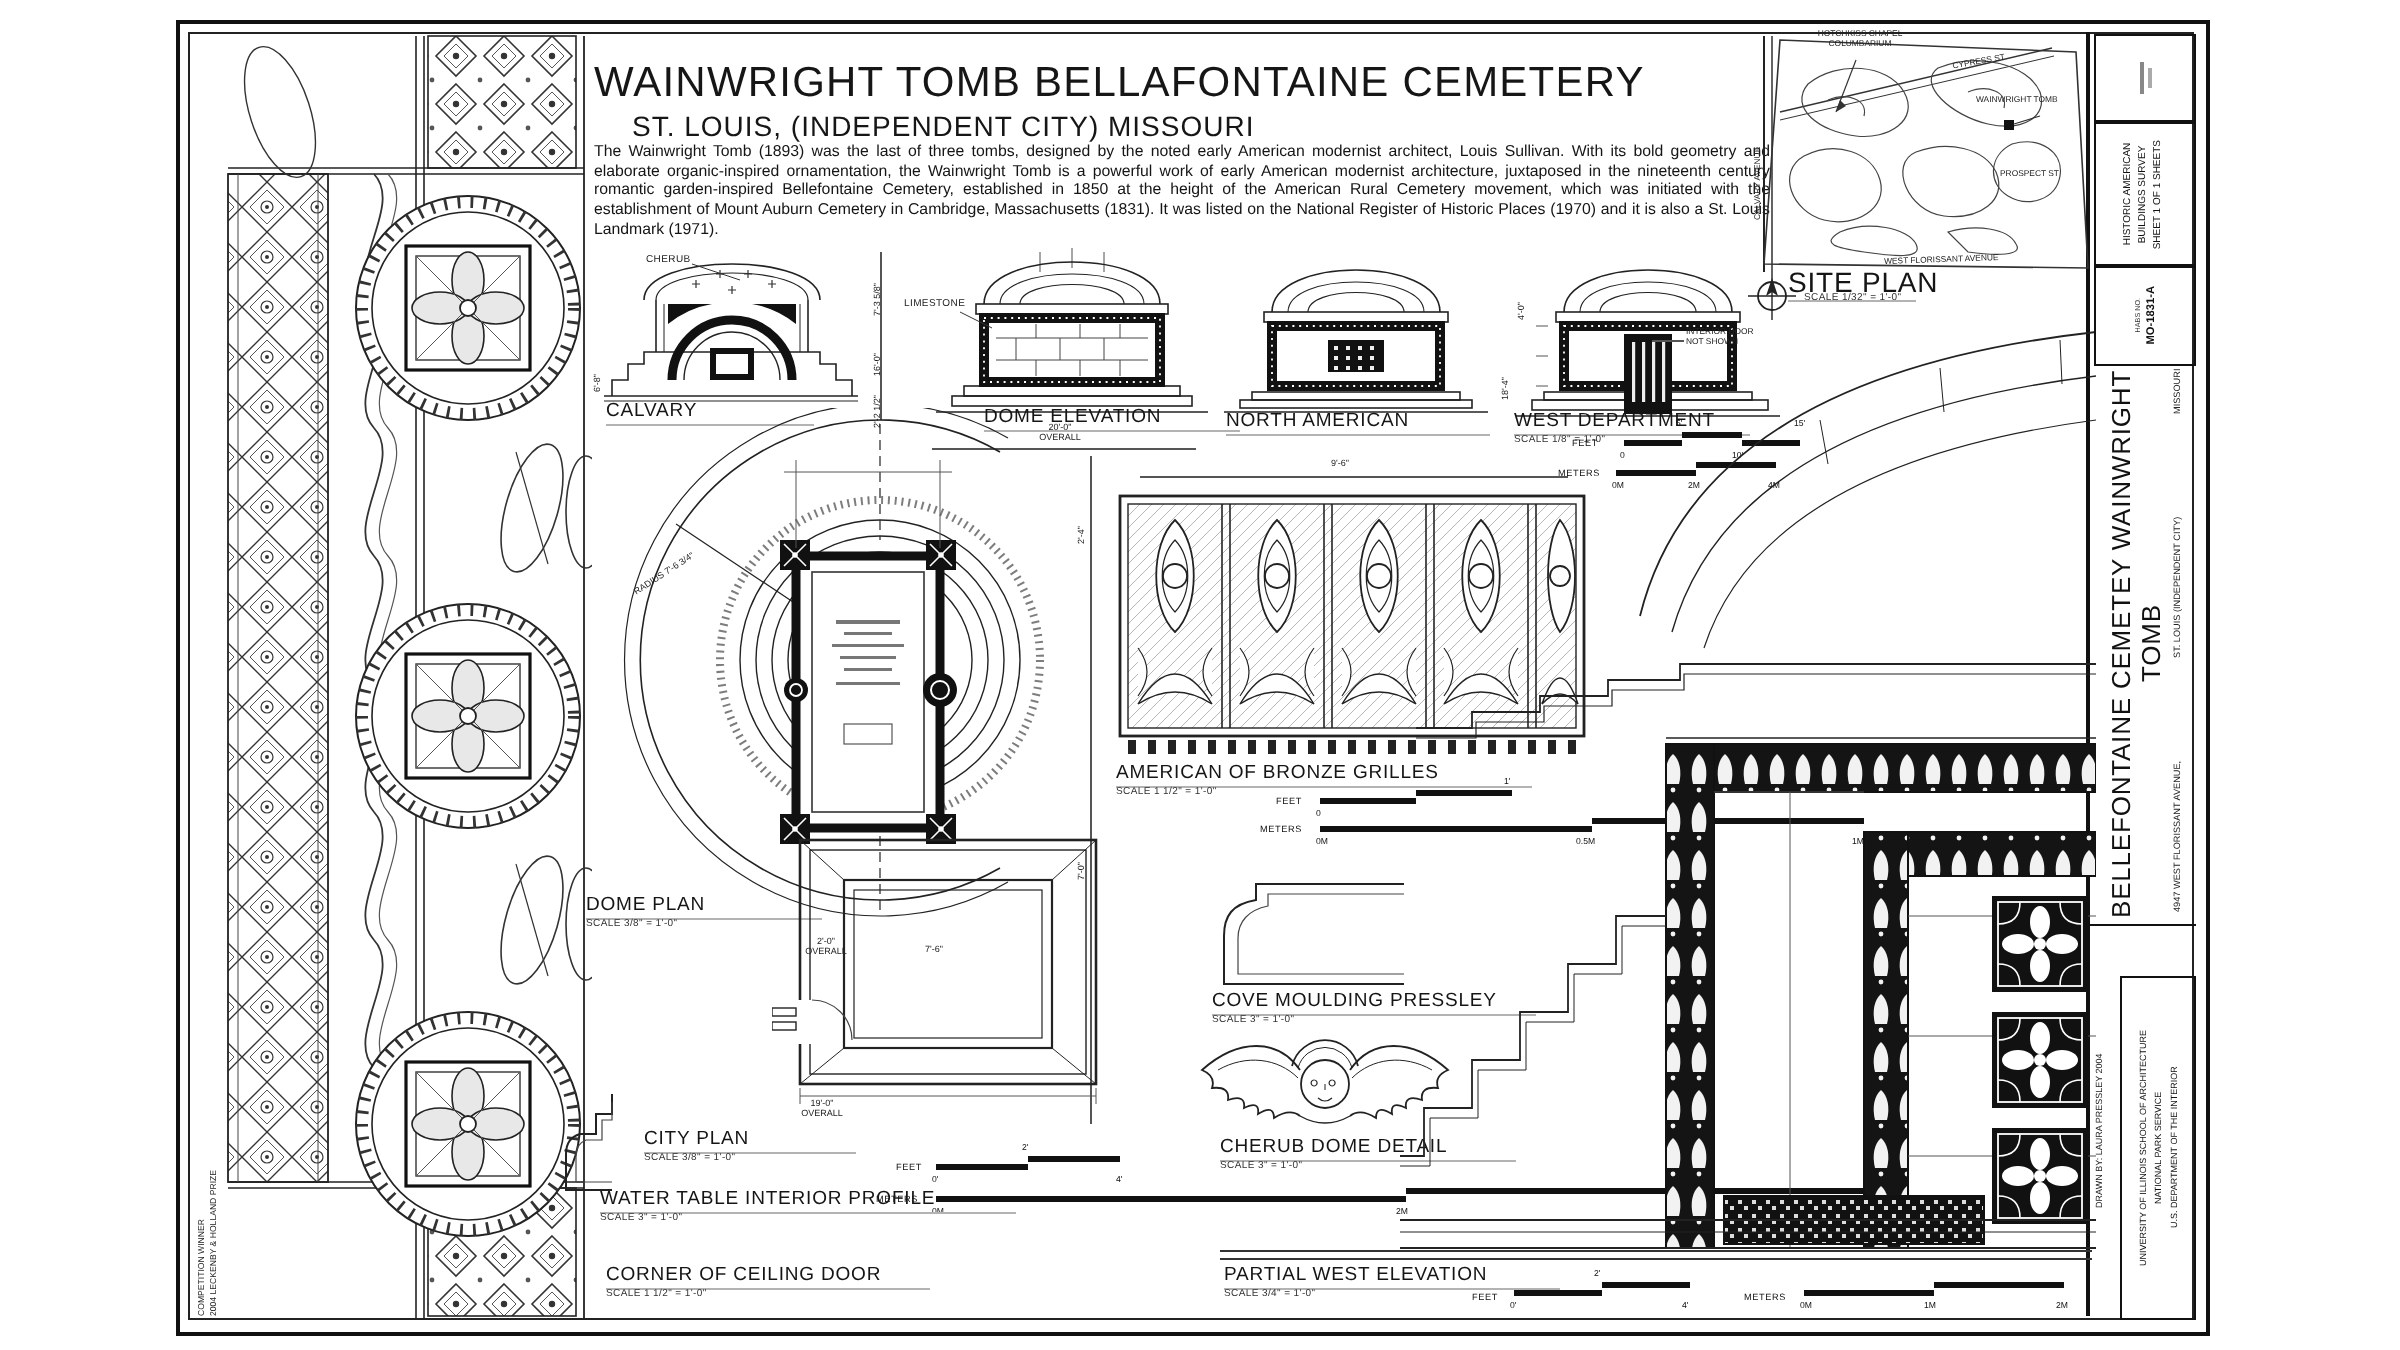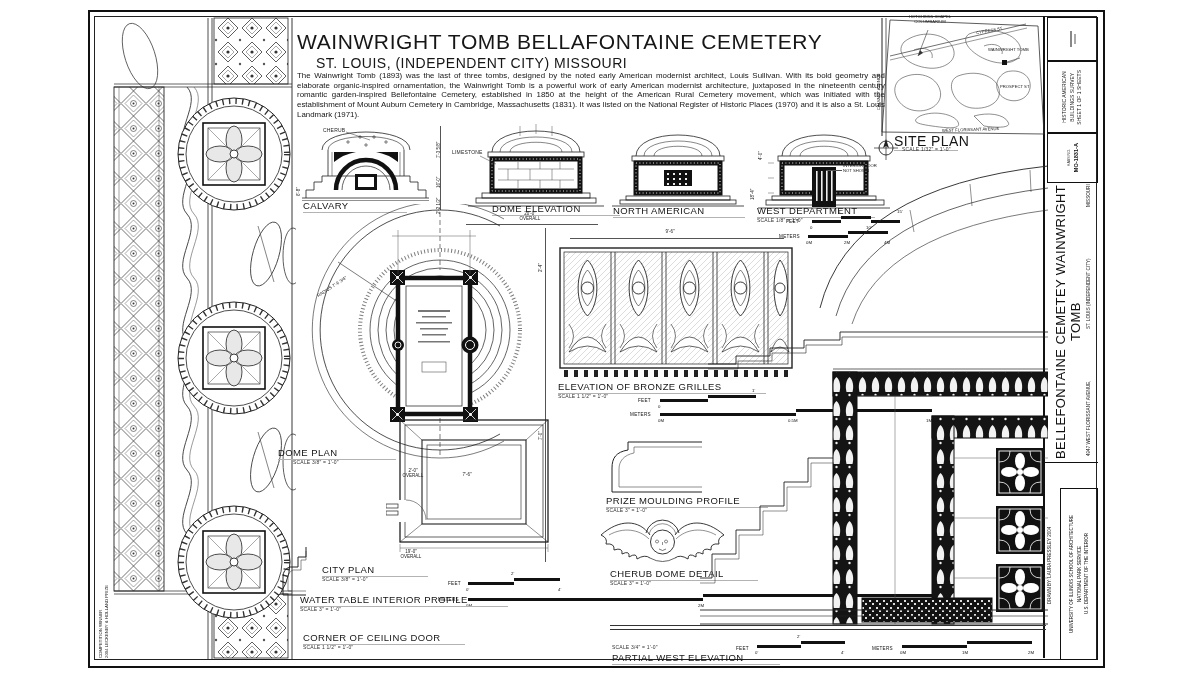--- a/index.html
+++ b/index.html
@@ -377,21 +377,21 @@
     </g>
     <rect x="150" y="158" width="24" height="10" fill="none" stroke="#555" stroke-width="0.6"></rect>
 
     <g stroke="#555" stroke-width="0.5">
       <line x1="126" y1="70" x2="126" y2="26"></line>
         <line x1="198" y1="70" x2="198" y2="26"></line>
       <line x1="120" y1="32" x2="204" y2="32"></line>
     </g>
   </svg>
   <div class="abs dim" style="left:316px;top:294px;transform:rotate(-33deg);transform-origin:0 0;white-space:nowrap;">RADIUS 7'-6 3/4"</div>
-  <div class="abs lbl" style="left:278px;top:447px;width:118px;">DOME PLAN</div>
+  <div class="abs lbl" style="left:293px;top:447px;width:118px;">DOME PLAN</div>
   <div class="abs scl" style="left:293px;top:459px;">SCALE 3/8" = 1'-0"</div>
 
   <div class="abs vline" style="left:545px;top:228px;height:334px;background:#555;"></div>
   <div class="abs rot" style="left:538px;top:272px;">2'-4"</div>
   <div class="abs rot" style="left:538px;top:440px;">7'-0"</div>
 
   <svg class="abs" style="left:386px;top:414px;" width="182" height="150" viewBox="0 0 182 150">
     <g fill="none" stroke="#222">
       <rect x="14" y="6" width="148" height="122" stroke-width="1.3"></rect>
       <rect x="19" y="11" width="138" height="112" stroke-width="0.7"></rect>
@@ -516,21 +516,21 @@
         <rect x="178" y="128" width="4" height="7"></rect>
       <rect x="188" y="128" width="4" height="7"></rect>
         <rect x="198" y="128" width="4" height="7"></rect>
         <rect x="208" y="128" width="4" height="7"></rect>
       <rect x="218" y="128" width="4" height="7"></rect>
         <rect x="228" y="128" width="4" height="7"></rect>
     </g>
   </svg>
   <div class="abs dim" style="left:655px;top:229px;width:30px;">9'-6"</div>
   <div class="abs hline" style="left:570px;top:238px;width:214px;background:#555;"></div>
-  <div class="abs lbl" style="left:558px;top:381px;width:208px;">ELEVATION OF BRONZE GRILLES</div>
+  <div class="abs lbl" style="left:558px;top:381px;width:208px;">AMERICAN OF BRONZE GRILLES</div>
   <div class="abs scl" style="left:558px;top:393px;">SCALE 1 1/2" = 1'-0"</div>
 
   <div class="abs sbl" style="left:638px;top:398px;">FEET</div>
   <svg class="abs" style="left:660px;top:395px;" width="96" height="8">
     <rect x="0" y="4" width="48" height="3" fill="#111"></rect>
       <rect x="48" y="0" width="48" height="3" fill="#111"></rect>
   </svg>
   <span class="tick" style="left:658px;top:404px;">0</span>
   <span class="tick" style="left:752px;top:388px;">1'</span>
   <div class="abs sbl" style="left:630px;top:412px;">METERS</div>
@@ -539,21 +539,21 @@
       <rect x="136" y="0" width="136" height="3" fill="#111"></rect>
   </svg>
   <span class="tick" style="left:658px;top:418px;">0M</span>
   <span class="tick" style="left:788px;top:418px;">0.5M</span>
   <span class="tick" style="left:926px;top:418px;">1M</span>
 
   <svg class="abs" style="left:598px;top:428px;" width="110" height="70" viewBox="0 0 110 70">
     <path d="M104 14 H30 V22 C18 24 14 30 14 40 V64 H104" fill="none" stroke="#222" stroke-width="1"></path>
     <path d="M104 19 H36 V25 C26 27 21 33 21 41 V59 H104" fill="none" stroke="#444" stroke-width="0.6"></path>
   </svg>
-  <div class="abs lbl" style="left:606px;top:495px;width:162px;">PRIZE MOULDING PROFILE</div>
+  <div class="abs lbl" style="left:606px;top:495px;width:162px;">COVE MOULDING PRESSLEY</div>
   <div class="abs scl" style="left:606px;top:507px;">SCALE 3" = 1'-0"</div>
 
   <svg class="abs" style="left:595px;top:505px;" width="135" height="66" viewBox="0 0 135 66">
     <g fill="none" stroke="#222" stroke-width="0.9">
       <path d="M55 30 C44 14 24 14 6 30 Q13 33 11 39 Q20 38 19 45 Q28 42 27 49 Q35 45 34 52 Q42 47 42 54 Q50 49 55 53"></path>
       <path d="M80 30 C91 14 111 14 129 30 Q122 33 124 39 Q115 38 116 45 Q107 42 108 49 Q100 45 101 52 Q93 47 93 54 Q85 49 80 53"></path>
       <path d="M14 30 C28 22 44 24 54 34 M121 30 C107 22 91 24 81 34" stroke-width="0.5"></path>
       <path d="M51 28 A 17 17 0 0 1 84 28"></path>
       <path d="M54 29 A 14 14 0 0 1 81 29" stroke-width="0.5"></path>
       <circle cx="67.5" cy="37" r="12"></circle>
@@ -635,21 +635,21 @@
     <g fill="none" stroke="#222" stroke-width="0.9">
       <path d="M133 300 H108 V324 H84 V348 H60 V372 H36 V396 H12 V420 H0"></path>
       <path d="M133 305 H111 V329 H87 V353 H63 V377 H39 V401 H15 V425 H0" stroke-width="0.5"></path>
       <line x1="0" y1="452" x2="348" y2="452"></line>
       <line x1="0" y1="458" x2="348" y2="458" stroke-width="0.6"></line>
       <line x1="0" y1="466" x2="348" y2="466"></line>
     </g>
   </svg>
   <div class="abs hline" style="left:610px;top:625px;width:436px;background:#333;"></div>
   <div class="abs hline" style="left:610px;top:629px;width:436px;background:#333;"></div>
-  <div class="abs lbl" style="left:612px;top:632px;width:168px;margin-top:20px;">PARTIAL WEST ELEVATION</div>
+  <div class="abs lbl" style="left:612px;top:632px;width:168px;">PARTIAL WEST ELEVATION</div>
   <div class="abs scl" style="left:612px;top:644px;">SCALE 3/4" = 1'-0"</div>
 
   <div class="abs sbl" style="left:736px;top:646px;">FEET</div>
   <svg class="abs" style="left:757px;top:641px;" width="90" height="8">
     <rect x="0" y="4" width="44" height="3" fill="#111"></rect>
       <rect x="44" y="0" width="44" height="3" fill="#111"></rect>
   </svg>
   <span class="tick" style="left:755px;top:650px;">0'</span>
   <span class="tick" style="left:797px;top:634px;">2'</span>
   <span class="tick" style="left:841px;top:650px;">4'</span>

